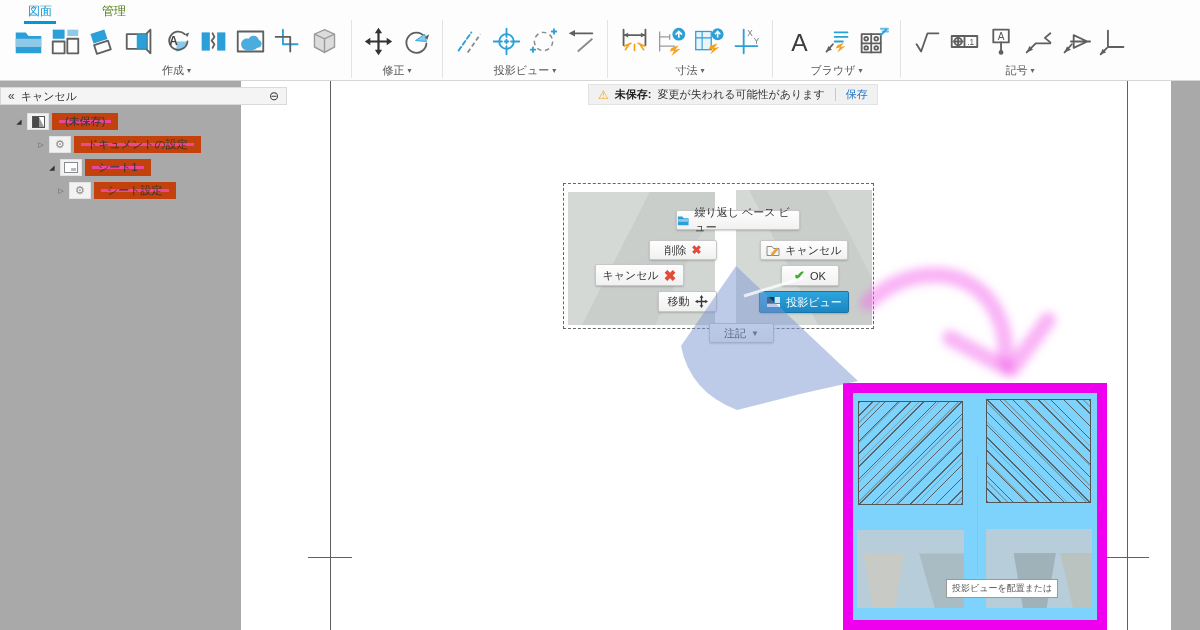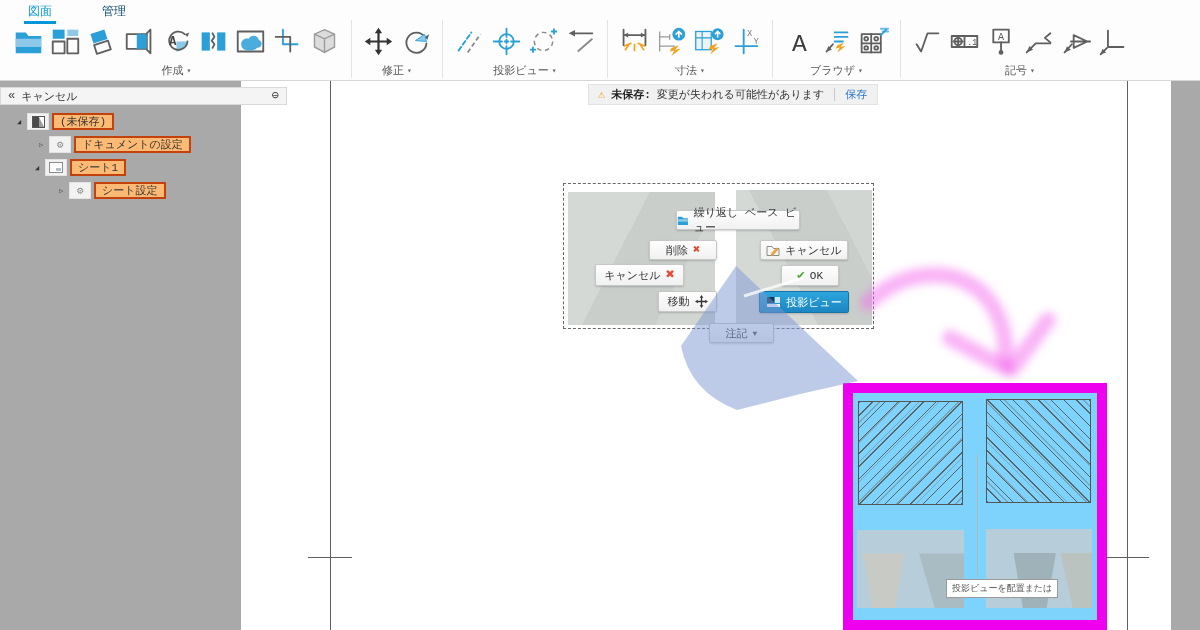--- a/index.html
+++ b/index.html
@@ -1,23 +1,23 @@
 <!DOCTYPE html>
 <html><head>
 <meta charset="utf-8">
 <style>
   html,body{margin:0;padding:0;background:#fff;}
   #app{position:relative;width:1200px;height:630px;overflow:hidden;
-       font-family:Liberation Mono, monospace;background:#fff;}
+       font-family:Liberation Sans, sans-serif;background:#fff;}
 
   
   .toolbar{position:absolute;left:0;top:0;width:1200px;height:81px;background:#fdfdfd;
            border-bottom:1px solid #d6d6d6;box-sizing:border-box;z-index:6;}
   .tabs{position:absolute;top:2px;left:24px;display:flex;gap:42px;font-size:12px;}
-  .tab{color:#0c4a6e;padding:1px 4px 2px;cursor:default;}
+  .tab{color:#4d7c0f;padding:1px 4px 2px;cursor:default;}
   .tab.active{color:#0696d7;border-bottom:3px solid #0696d7;padding-bottom:1px;}
   .groups{position:absolute;top:20px;left:2px;display:flex;align-items:flex-start;}
   .group{display:flex;flex-direction:column;align-items:center;padding:0 8px;border-right:1px solid #e3e3e3;}
   .group:last-child{border-right:none;}
   .gicons{display:flex;align-items:center;height:42px;}
   .tbtn{width:37px;height:40px;display:flex;align-items:center;justify-content:center;border-radius:2px;}
   .glabel{height:16px;display:flex;align-items:center;gap:3px;font-size:11px;color:#555;}
   .caret{font-size:8px;color:#666;}
   .ic{width:31px;height:31px;}
   .ic .s{stroke:#5f5f5f;stroke-width:2;fill:none;stroke-linecap:round;stroke-linejoin:round;}
@@ -37,21 +37,21 @@
     border:1px solid #d9d9d9;box-sizing:border-box;display:flex;align-items:center;gap:6px;
     font-size:11px;color:#333;padding:0 7px;z-index:3;}
   .browser-head .spacer{flex:1;}
   .bh-collapse{color:#444;font-size:12px;line-height:1;}
   .bh-hide{color:#3a3a3a;font-size:12px;line-height:1;}
   .tree{position:absolute;left:0;top:110px;width:241px;z-index:3;font-size:11px;color:#333;}
   .trow{display:flex;align-items:center;height:23px;gap:3px;}
   .tw{width:10px;font-size:7px;color:#333;text-align:center;}
   .tico{width:22px;height:17px;background:#f2f2f2;border:1px solid #e2e2e2;box-sizing:border-box;
         display:flex;align-items:center;justify-content:center;font-size:11px;color:#8a8a8a;}
-  .tlabel{height:17px;background:#fdba74;border:2px solid #c2410c;box-sizing:border-box;
+  .tlabel{height:17px;background:#ec4899;border:7px solid #c2410c;box-sizing:border-box;
           display:flex;align-items:center;padding:0 6px;white-space:nowrap;}
 
   .warnbar{position:absolute;left:588px;top:84px;width:290px;height:21px;background:#f1f1f1;
     border:1px solid #e3e3e3;box-sizing:border-box;display:flex;align-items:center;gap:6px;
     font-size:11px;color:#333;padding:0 9px;z-index:3;}
   .warn-ico{color:#f2a20d;font-size:12px;}
   .warn-title{font-weight:bold;color:#222;}
   .warn-div{width:1px;height:13px;background:#c9c9c9;margin:0 4px;}
   .warn-save{color:#2577c8;}
 
@@ -390,21 +390,21 @@
       </span>
       <span class="tlabel">(未保存)</span>
     </div>
     <div class="trow" style="padding-left:36px">
       <span class="tw" style="color:#555">▷</span>
       <span class="tico">
           <span>⚙</span>
         </span>
       <span class="tlabel">ドキュメントの設定</span>
     </div>
-    <div class="trow" style="padding-left:32px">
+    <div class="trow" style="padding-left:47px">
       <span class="tw">◢</span>
       <span class="tico">
         <svg width="14" height="11" viewBox="0 0 14 11">
             <rect x="0.5" y="0.5" width="13" height="10" fill="#fff" stroke="#8a8a8a"></rect>
             <rect x="7" y="6" width="5" height="3" fill="#aebfc9"></rect>
           </svg>
       </span>
       <span class="tlabel">シート1</span>
     </div>
     <div class="trow" style="padding-left:56px">

